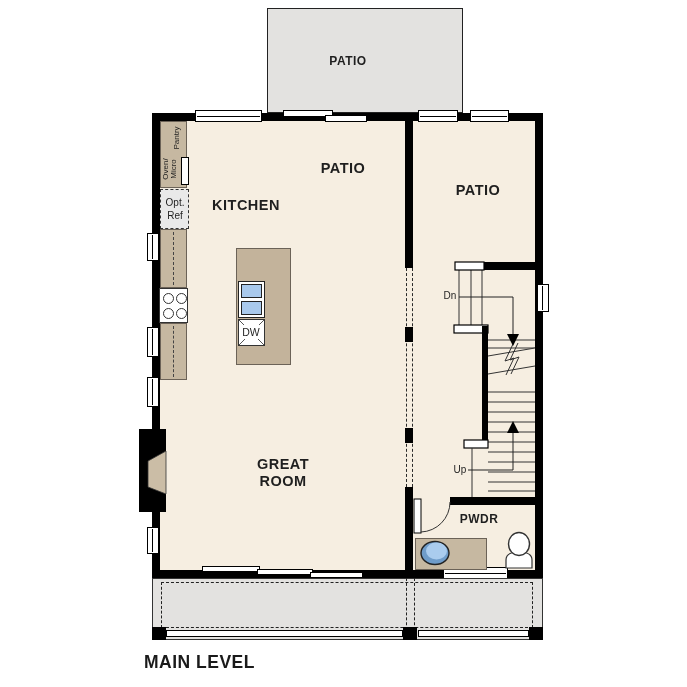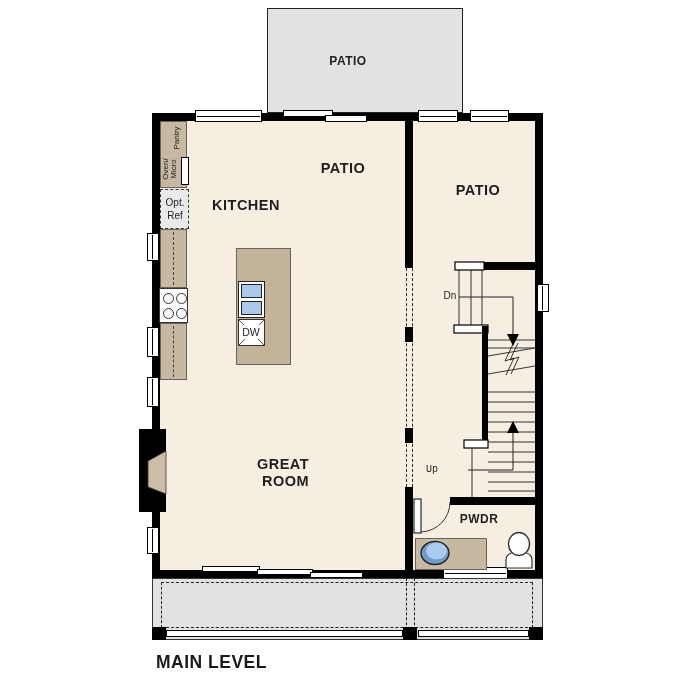--- a/index.html
+++ b/index.html
@@ -157,27 +157,27 @@
     <g stroke="#333" fill="#ffffff">
       <path d="M 506 568 L 506 560 Q 506 552 519 552 Q 532 552 532 560 L 532 568 Z" stroke-width="1.2"></path>
       <ellipse cx="519" cy="544" rx="10.5" ry="11.5" stroke-width="1.4"></ellipse>
     </g>
   </svg>
 
   <div class="lbl" style="left:348px;top:62px;font-size:12px;">PATIO</div>
   <div class="lbl" style="left:343px;top:168px;font-size:14.5px;">PATIO</div>
   <div class="lbl" style="left:246px;top:205px;font-size:14.5px;">KITCHEN</div>
   <div class="lbl" style="left:478px;top:190px;font-size:14.5px;">PATIO</div>
-  <div class="lbl" style="left:283px;top:473px;font-size:14.5px;text-align:right;">GREAT
+  <div class="lbl" style="left:283px;top:473px;font-size:14.5px;">GREAT
 ROOM</div>
   <div class="lbl" style="left:479px;top:520px;font-size:12px;">PWDR</div>
-  <div class="abs" style="left:156px;top:652px;font-size:17.5px;font-weight:bold;letter-spacing:.5px;">MAIN LEVEL</div>
+  <div class="abs" style="left:144px;top:652px;font-size:17.5px;font-weight:bold;letter-spacing:.5px;">MAIN LEVEL</div>
 
   <div class="lbl sm rot" style="left:177px;top:138px;font-size:8px;">Pantry</div>
   <div class="lbl sm rot" style="left:170px;top:169px;font-size:8px;line-height:1.05;">Oven/
 Micro</div>
   <div class="lbl sm" style="left:175px;top:209px;font-size:10px;line-height:1.3;">Opt.
 Ref</div>
   <div class="lbl sm" style="left:251px;top:332px;font-size:10.5px;text-align:right;">DW</div>
   <div class="lbl sm" style="left:450px;top:296px;font-size:10px;">Dn</div>
-  <div class="lbl sm" style="left:432px;top:470px;font-size:10px;font-family:Liberation Mono, monospace;">Up</div>
+  <div class="lbl sm" style="left:460px;top:470px;font-size:10px;">Up</div>
 
 </div>
 
 </body></html>

